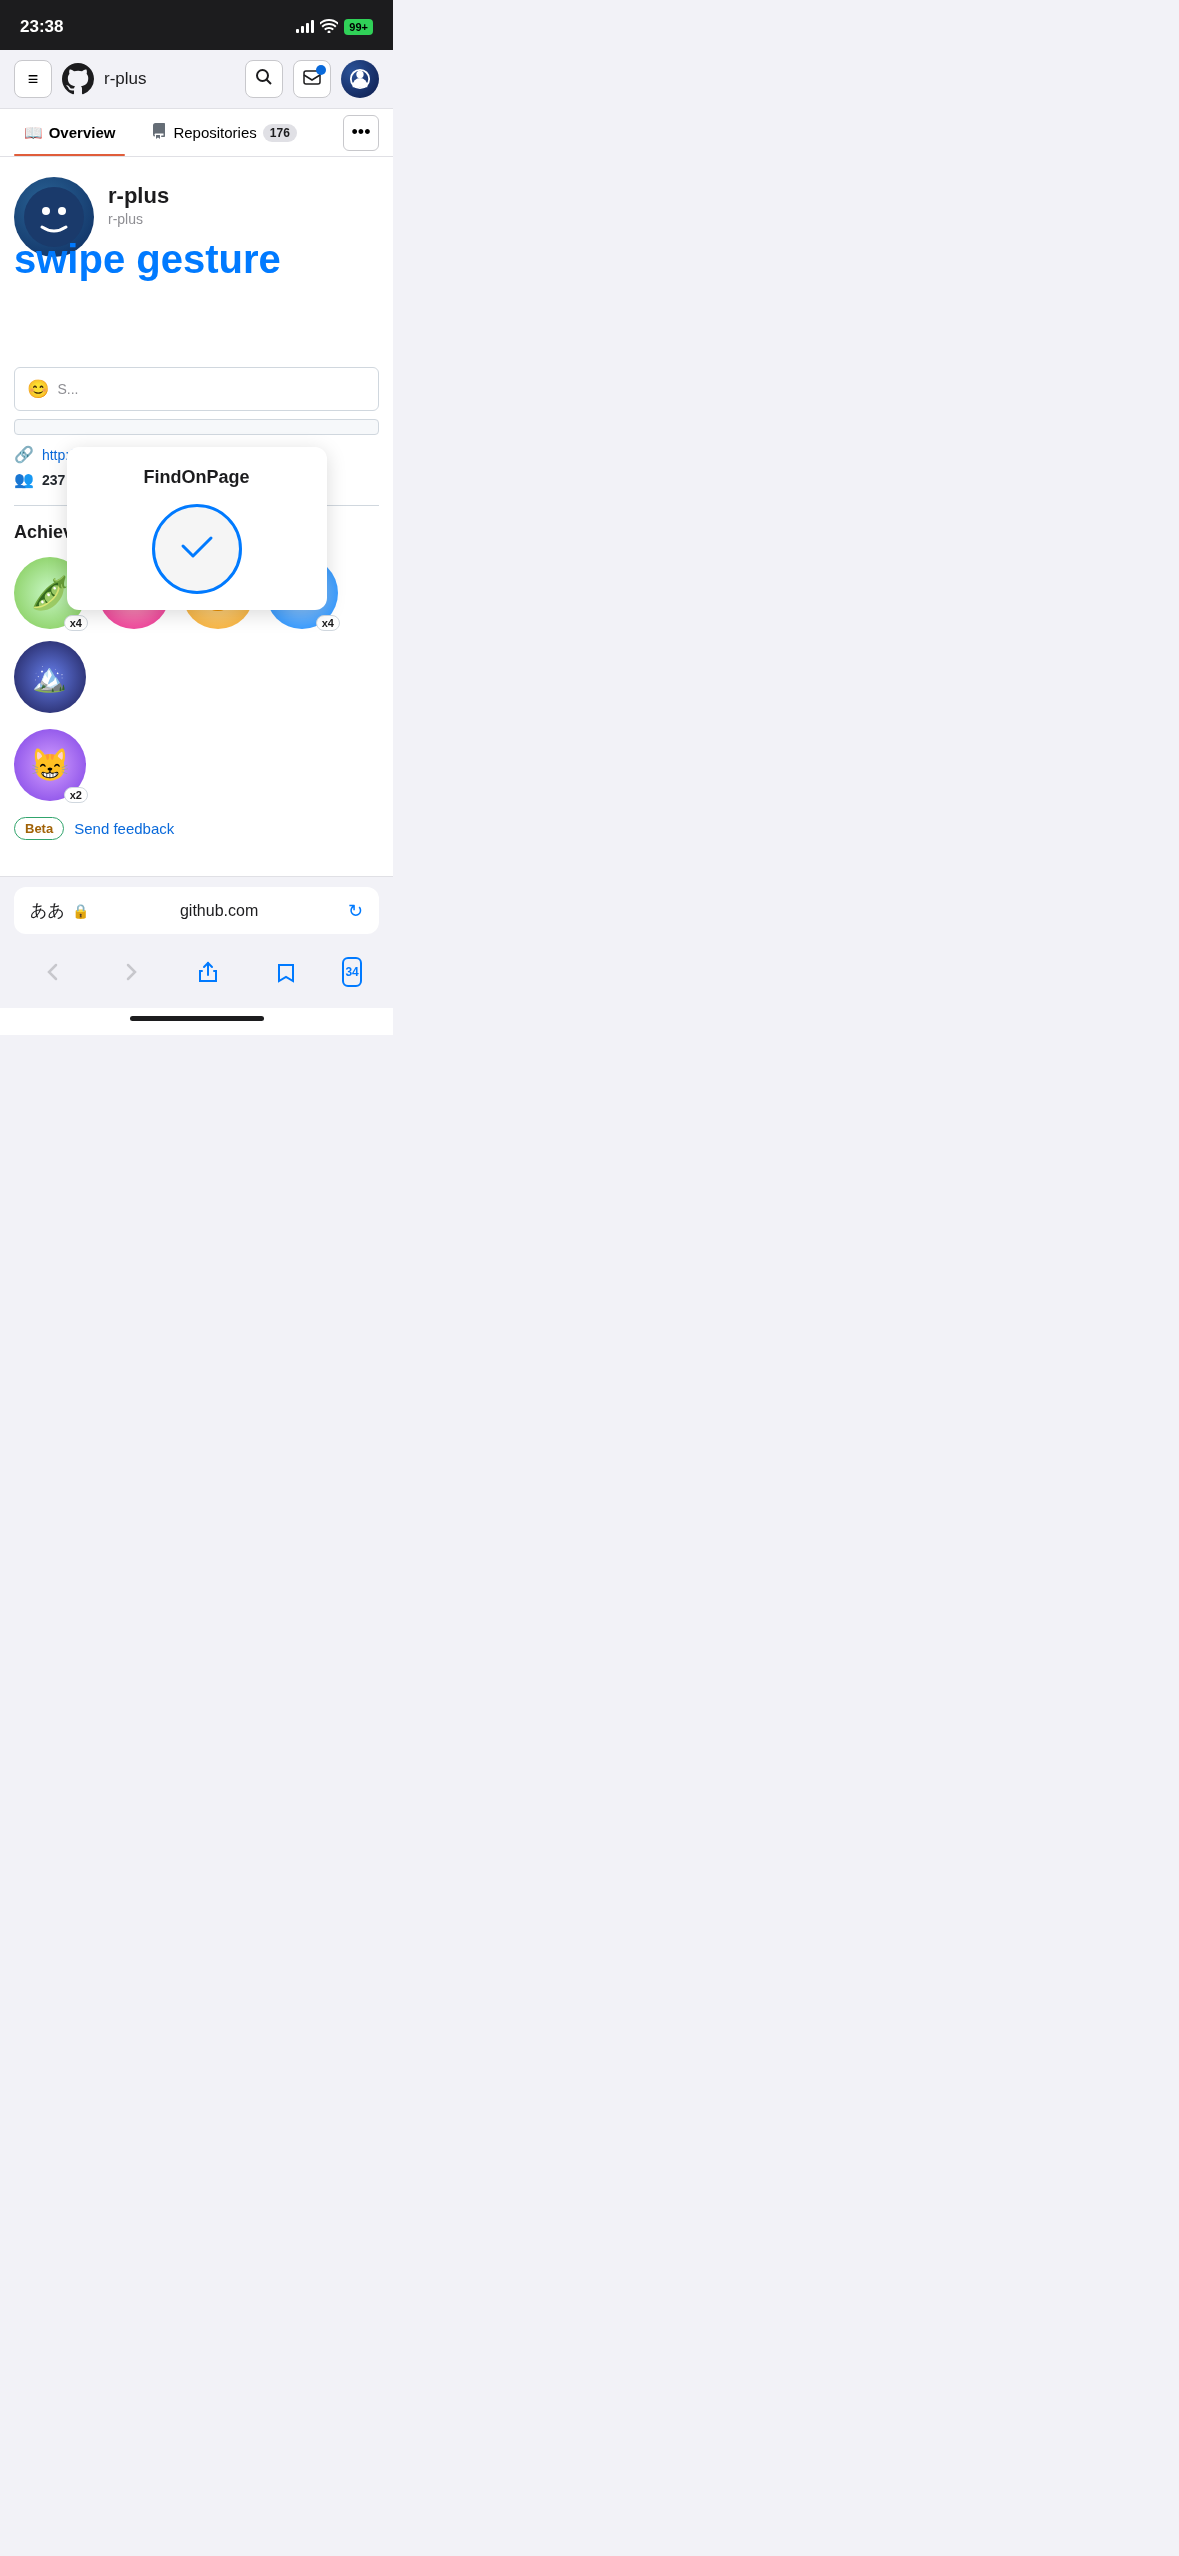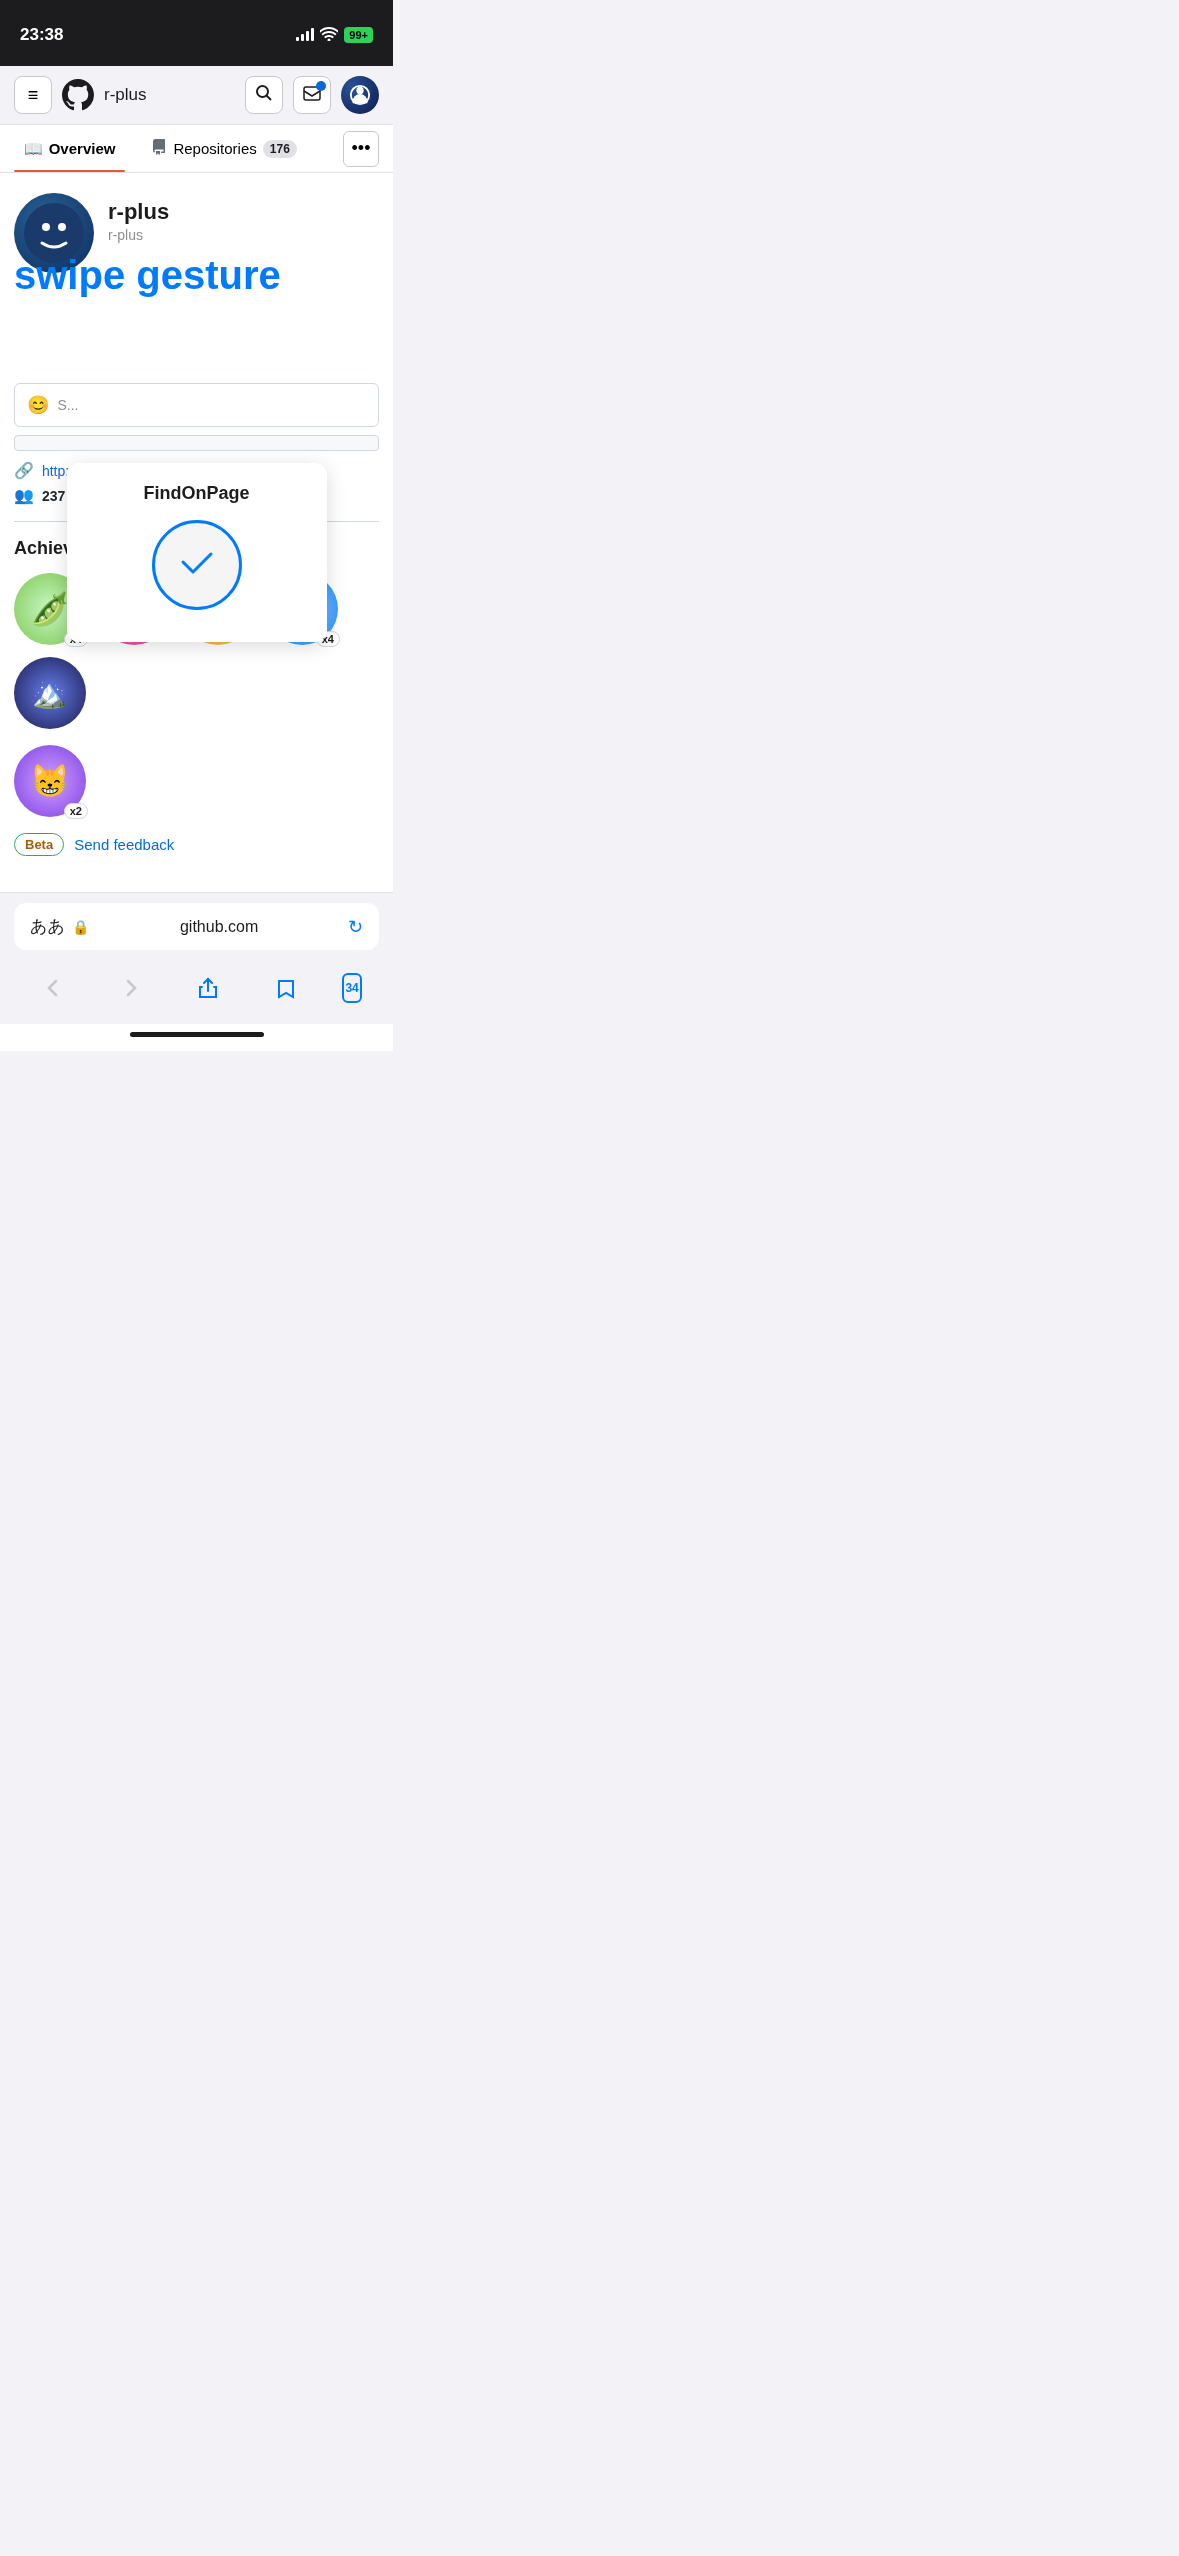--- a/index.html
+++ b/index.html
@@ -14,21 +14,21 @@
     }
 
     
     .status-bar {
       background: #1c1c1e;
       color: white;
       display: flex;
       justify-content: space-between;
       align-items: center;
       padding: 14px 20px 10px;
-      height: 66px;
+      height: 50px;
     }
     .status-time {
       font-size: 17px;
       font-weight: 600;
       color: white;
     }
     .status-icons {
       display: flex;
       align-items: flex-start;
       gap: 6px;
@@ -286,21 +286,21 @@
 
     
     .find-overlay {
       position: absolute;
       left: 50%;
       transform: translateX(-50%);
       top: 290px;
       background: white;
       border-radius: 12px;
       box-shadow: 0 4px 20px rgba(0,0,0,0.15);
-      padding: 20px 30px 32px;
+      padding: 20px 30px 16px;
       z-index: 20;
       width: 260px;
       display: flex;
       flex-direction: column;
       align-items: center;
       gap: 16px;
     }
     .find-title {
       font-size: 18px;
       font-weight: 700;

